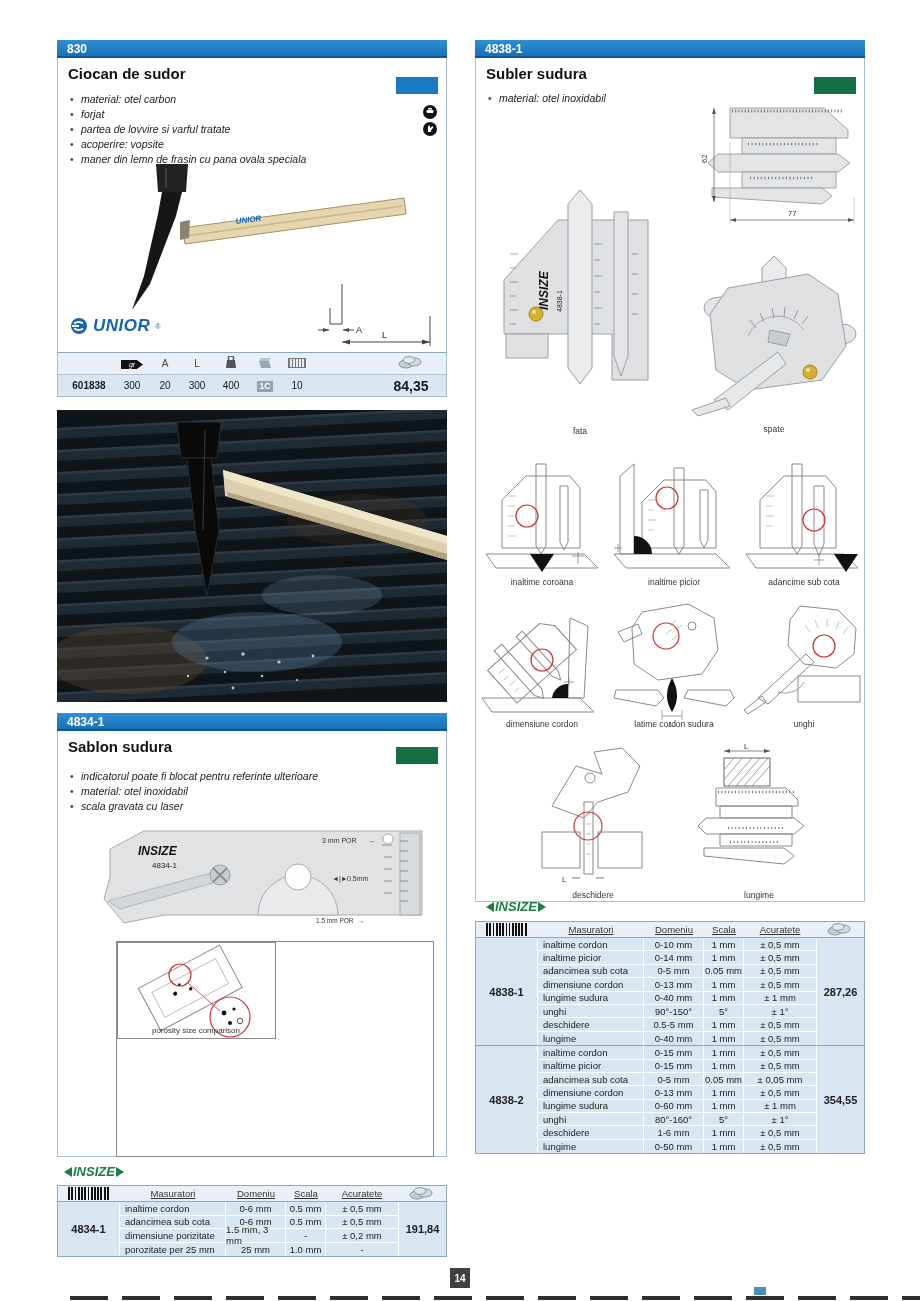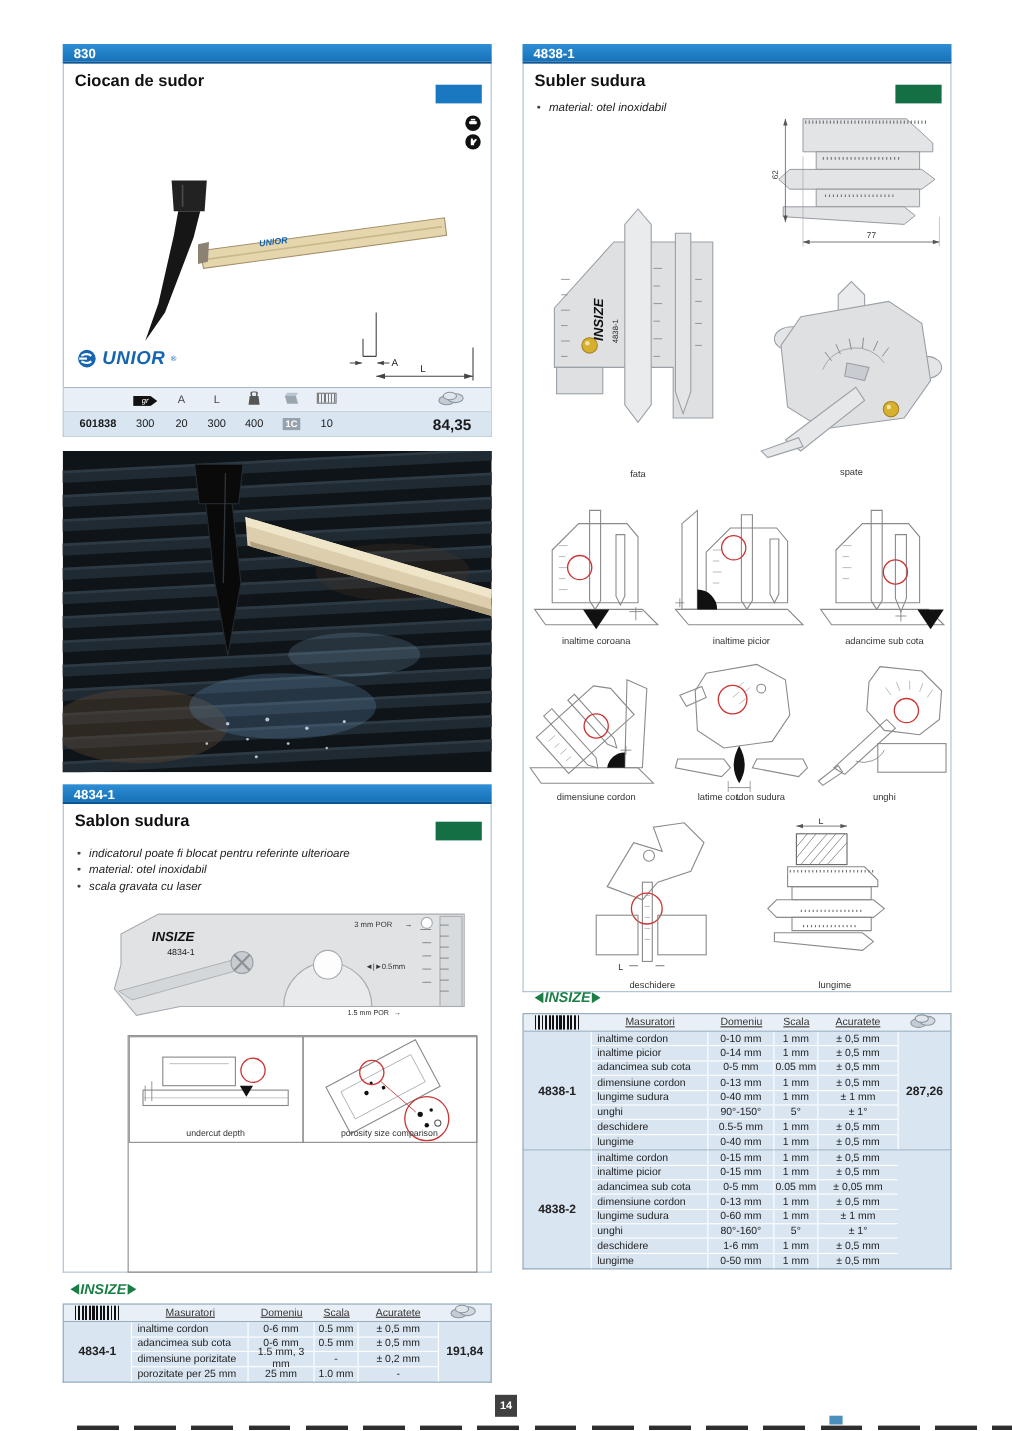--- a/index.html
+++ b/index.html
@@ -55,21 +55,21 @@
       font-weight:bold;font-size:11px;border-right:1px solid #fff;box-sizing:border-box;}
   .group .rows{width:278px;}
   .group .price{width:48px;display:flex;align-items:center;justify-content:center;
       font-weight:bold;font-size:11px;border-left:1px solid #fff;box-sizing:border-box;}
   .spec-row{display:flex;align-items:center;border-bottom:1px solid #fff;box-sizing:border-box;}
   .spec-row:last-child{border-bottom:none;}
   .h134 .spec-row{height:13.4px;}
   .h135 .spec-row{height:13.5px;}
   .spec-row .cell{box-sizing:border-box;border-right:1px solid #fff;height:100%;display:flex;align-items:center;justify-content:center;}
   .spec-row .cell.name{width:106px;justify-content:flex-start;padding-left:5px;}
-  .spec-row .cell.dom{width:60px;text-align:center;}
+  .spec-row .cell.dom{width:60px;}
   .spec-row .cell.sca{width:40px;}
   .spec-row .cell.acc{width:72px;border-right:none;}
   
   .cap{position:absolute;font-size:8.5px;color:#333;text-align:center;}
   .grid4{position:absolute;border:1px solid #8a8a8a;display:grid;grid-template-columns:158px 158px;grid-template-rows:96px 118px;}
   .grid4 .cell{position:relative;border:1px solid #8a8a8a;margin:-0.5px;}
   .grid4 .ccap{position:absolute;bottom:3px;left:0;right:0;text-align:center;font-size:8px;color:#333;}
   .pagenum{position:absolute;width:20px;height:20px;background:#404040;color:#fff;
       font-size:10px;font-weight:bold;display:flex;align-items:center;justify-content:center;}
   .dash-strip{position:absolute;height:4px;background:repeating-linear-gradient(90deg,#2e2e2e 0 38px,transparent 38px 52px);}
@@ -80,20 +80,28 @@
 
 <div class="page">
 
   <div class="section" style="left:57px;top:40px;">
     <div class="sec-header">
       <span>830</span>
     </div>
     <div class="sec-box" style="height:339px;">
       <h2 class="p-title">Ciocan de sudor</h2>
       <div class="badge blue" style="top:19px;"></div>
+      <ul class="bullets" style="top:32px;width:320px;">
+
+      <li>material: otel carbon</li>
+          <li>forjat</li>
+          <li>partea de lovvire si varful tratate</li>
+          <li>acoperire: vopsite</li>
+          <li>maner din lemn de frasin cu pana ovala speciala</li>
+        </ul>
       <div class="safety" style="right:9px;top:47px;">
         <div class="sicon">
           <svg width="10" height="10" viewBox="0 0 10 10">
               <rect x="1.5" y="3" width="7" height="3" rx="1.2" fill="#fff"></rect>
               <rect x="3" y="1" width="4" height="1.5" fill="#fff"></rect>
             </svg>
         </div>
         <div class="sicon">
           <svg width="10" height="10" viewBox="0 0 10 10">
               <path d="M3,8 L3,3 q0,-1.4 1,-1.4 q1,0 1,1.4 l0,1 l2.2,-1.6 q0.9,-0.5 1.1,0.4 q0.2,0.8 -0.6,1.4 L6,6.5 L6,8 Z" fill="#fff"></path>
@@ -281,32 +289,20 @@
         <text x="222" y="28" font-size="7" fill="#333">3 mm POR</text>
         <text x="268" y="28" font-size="7" fill="#333">→</text>
         <text x="232" y="66" font-size="7" fill="#333">◄|►</text>
         <text x="247" y="66" font-size="7" fill="#333">0.5mm</text>
         <text x="216" y="108" font-size="6.5" fill="#333">1.5 mm POR</text>
         <text x="258" y="108" font-size="6.5" fill="#333">→</text>
       </svg>
 
       <div class="grid4" style="left:58px;top:210px;">
         <div class="cell">
-          <svg width="156" height="78" viewBox="0 0 156 78">
-            <rect x="12" y="48" width="132" height="14" fill="none" stroke="#888"></rect>
-            <line x1="12" y1="55" x2="144" y2="55" stroke="#aaa" stroke-width="0.6"></line>
-            <rect x="30" y="18" width="66" height="26" fill="none" stroke="#888"></rect>
-            <line x1="36" y1="24" x2="90" y2="24" stroke="#999" stroke-width="0.6"></line>
-            <polygon points="100,44 112,44 106,54" fill="#111"></polygon>
-            <circle cx="112" cy="30" r="11" fill="none" stroke="#cc3333" stroke-width="1.2"></circle>
-            <path d="M14,44 v14 M20,40 v18" stroke="#888" stroke-width="0.8"></path>
-          </svg>
-          <div class="ccap">undercut depth</div>
-        </div>
-        <div class="cell">
           <svg width="156" height="100" viewBox="0 0 156 100">
             <g transform="rotate(-28 70 45)">
               <rect x="26" y="22" width="92" height="48" fill="none" stroke="#888"></rect>
               <rect x="36" y="32" width="72" height="28" fill="none" stroke="#999" stroke-width="0.6"></rect>
               <circle cx="56" cy="44" r="2" fill="#111"></circle>
                 <circle cx="64" cy="38" r="1.4" fill="#111"></circle>
               <circle cx="72" cy="47" r="1.7" fill="#111"></circle>
             </g>
             <circle cx="62" cy="32" r="11" fill="none" stroke="#cc3333" stroke-width="1.2"></circle>
             <line x1="70" y1="40" x2="102" y2="68" stroke="#cc3333" stroke-width="0.8"></line>
@@ -756,20 +752,21 @@
             <span class="cell acc">± 0,5 mm</span>
           </div>
 
           <div class="spec-row">
             <span class="cell name">lungime</span>
             <span class="cell dom">0-50 mm</span>
             <span class="cell sca">1 mm</span>
             <span class="cell acc">± 0,5 mm</span>
           </div>
         </div>
+      <div class="price">354,55</div>
     </div>
   </div>
 
   <div class="pagenum" style="left:450px;top:1268px;">14</div>
   <div class="abs" style="left:754px;top:1287px;width:12px;height:8px;background:#4b90ba;"></div>
   <div class="dash-strip" style="left:70px;top:1296px;width:850px;"></div>
 
 </div>
 
 </body></html>

